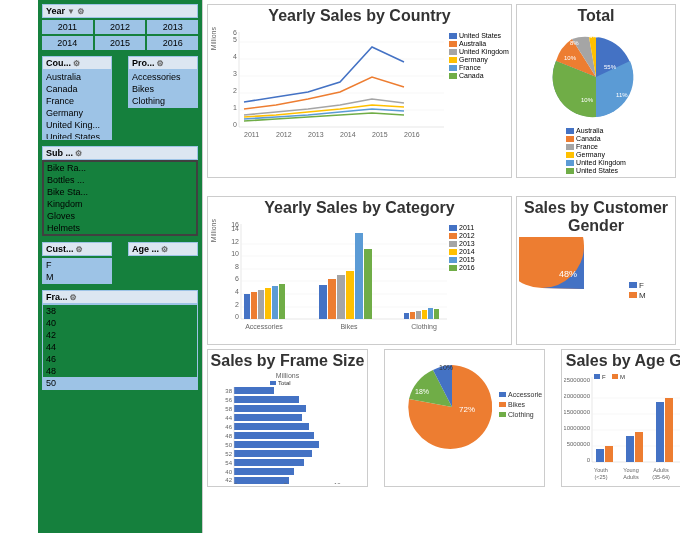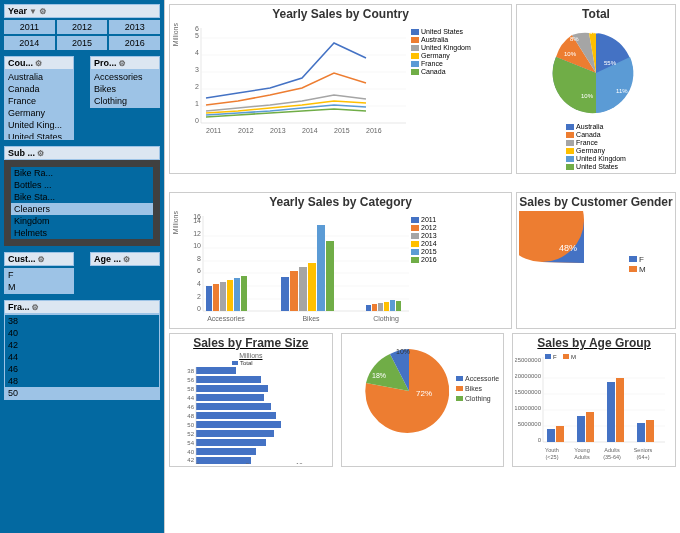--- a/index.html
+++ b/index.html
@@ -1,44 +1,44 @@
 <!DOCTYPE html>
 <html><head>
   <meta charset="utf-8">
   <style>
     * { box-sizing: border-box; margin: 0; padding: 0; }
     body { font-family: Arial, sans-serif; font-size: 10px; background: #fff; overflow: hidden; }
     .main-container { display: flex; width: 680px; height: 533px; }
-    .left-panel { width: 165px; min-width: 165px; border-right: 1px solid #ccc; padding: 4px; background: #0369a1; overflow-y: auto; }
+    .left-panel { width: 165px; min-width: 165px; border-right: 1px solid #ccc; padding: 4px; background: #15803d; overflow-y: auto; margin-left: 38px; }
     .right-panel { flex: 1; padding: 4px; overflow: hidden; }
     
     
     .filter-section { margin-bottom: 6px; }
     .filter-title-bar { display: flex; align-items: center; background: #dce6f1; border: 1px solid #9dc3e6; padding: 1px 3px; font-size: 9px; font-weight: bold; }
     .filter-icon { font-size: 8px; margin-left: 2px; color: #666; }
     
     .year-grid { display: grid; grid-template-columns: repeat(3, 1fr); gap: 2px; margin-top: 2px; }
     .year-item { background: #dce6f1; border: 1px solid #9dc3e6; padding: 1px 3px; font-size: 9px; text-align: center; cursor: pointer; }
     .year-item.selected { background: #9dc3e6; }
     
     .list-box { border: 1px solid #9dc3e6; background: #fff; margin-top: 2px; }
     .list-item { padding: 1px 3px; font-size: 9px; cursor: pointer; }
     .list-item.selected { background: #9dc3e6; }
     
     .two-col { display: grid; grid-template-columns: 1fr 1fr; gap: 16px; }
     .scrollable-list { max-height: 70px; overflow-y: auto; border: 1px solid #9dc3e6; }
-    .scrollable-list-tall { max-height: 90px; overflow-y: auto; border: 7px solid #404040; }
+    .scrollable-list-tall { max-height: 90px; overflow-y: auto; border: 2px solid #404040; }
     
     
     .charts-grid-top { display: grid; grid-template-columns: 1fr 160px; gap: 4px; margin-bottom: 4px; }
     .charts-grid-middle { display: grid; grid-template-columns: 1fr 160px; gap: 4px; margin-bottom: 4px; margin-top: 18px; }
-    .charts-grid-bottom { display: grid; grid-template-columns: 1fr 1fr 1fr; gap: 8px; text-decoration: underline; }
+    .charts-grid-bottom { display: grid; grid-template-columns: 1fr 1fr 1fr; gap: 16px; }
     
     .chart-box { border: 1px solid #ccc; background: #fff; padding: 2px; position: relative; }
-    .chart-title { text-align: center; font-size: 12px; font-weight: bold; color: #333; margin-bottom: 2px; }
+    .chart-title { text-align: center; font-size: 16px; font-weight: bold; color: #333; margin-bottom: 2px; }
     
     
     svg { display: block; }
     
     .axis-label { font-size: 7px; fill: #666; }
     .chart-line { fill: none; stroke-width: 1.5; }
     
     
     .legend { display: flex; flex-direction: column; font-size: 7px; }
     .legend-item { display: flex; align-items: center; margin-bottom: 1px; }
@@ -101,22 +101,22 @@
 
     <div class="filter-section">
       <div class="filter-title-bar">
         <span>Sub ...</span>
         <span class="filter-icon">⚙</span>
       </div>
       <div class="scrollable-list-tall">
         <div class="list-item">Bike Ra...</div>
         <div class="list-item">Bottles ...</div>
         <div class="list-item">Bike Sta...</div>
-        <div class="list-item selected">Cleaners</div>
         <div class="list-item">Kingdom</div>
+        <div class="list-item">Gloves</div>
         <div class="list-item">Helmets</div>
       </div>
     </div>
 
     <div class="two-col">
       <div class="filter-section">
         <div class="filter-title-bar">
           <span>Cust...</span>
           <span class="filter-icon">⚙</span>
         </div>

